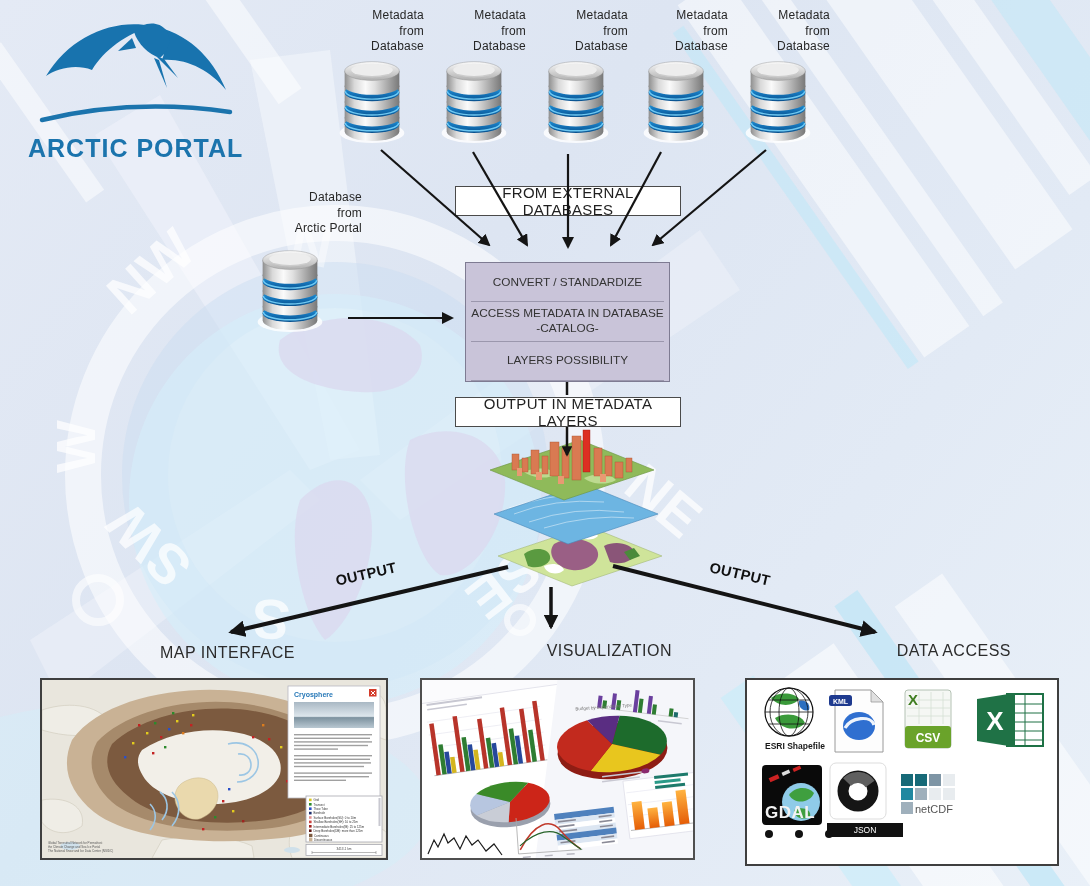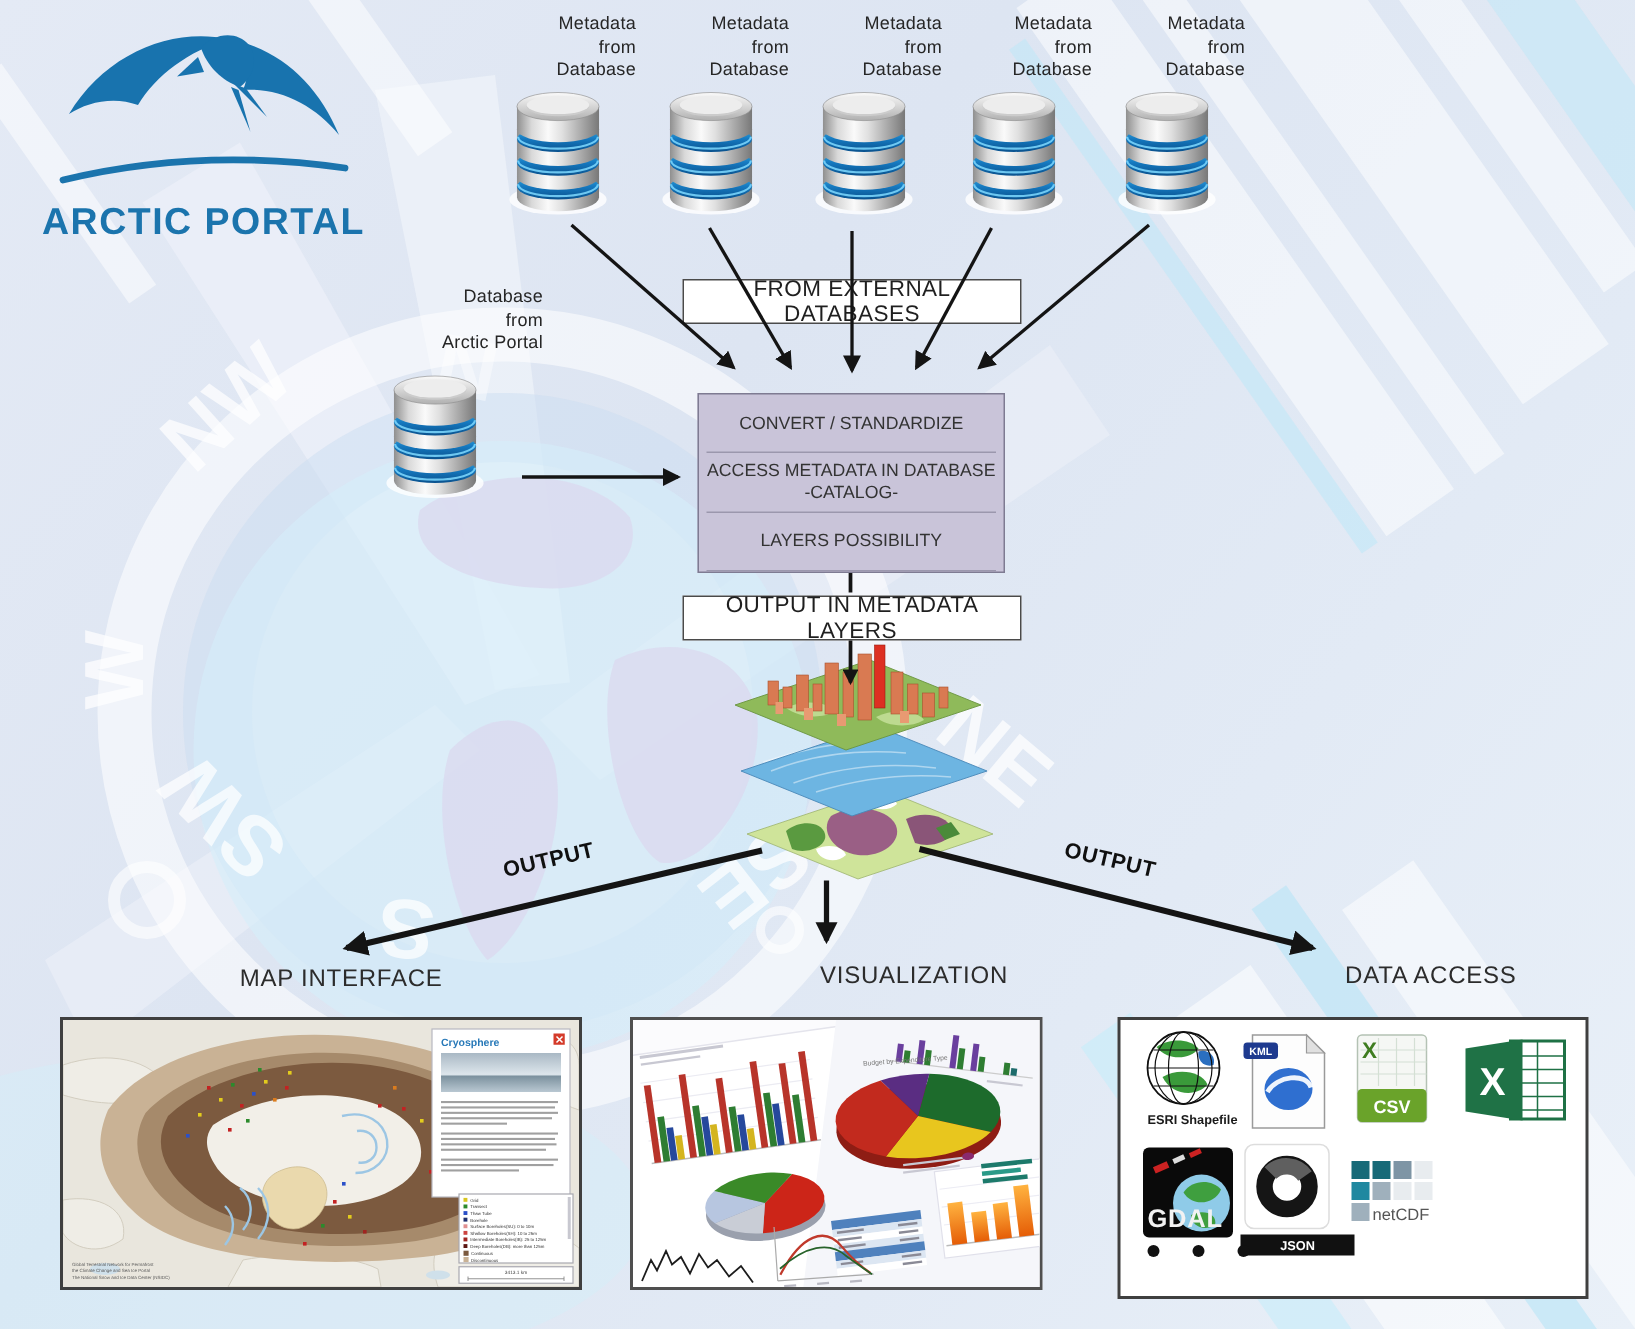--- a/index.html
+++ b/index.html
@@ -17,21 +17,21 @@
   .process .step{flex:1;display:flex;align-items:center;justify-content:center;font-size:11.8px;
                  color:#333;text-align:center;white-space:pre-line;line-height:1.3;padding:2px 4px;}
   .process .sep{height:1px;background:#9b97ad;margin:0 5px;}
   .sec-title{position:absolute;font-size:16px;color:#2c2c2c;letter-spacing:.5px;text-align:right;z-index:4;}
   .out-label{position:absolute;font-size:14.5px;font-weight:bold;color:#101010;letter-spacing:.4px;
              text-align:center;z-index:5;}
   .panel{position:absolute;background:#fff;z-index:4;}
   .logo-text{font-size:25px;font-weight:bold;letter-spacing:1px;color:#1b74ad;margin-top:2px;white-space:nowrap;}
   .fmt-cell{position:absolute;}
   .fmt-label{font-size:8.5px;font-weight:bold;color:#1a1a1a;text-align:right;margin-top:1px;}
-  .json-chip{background:#111;color:#fff;font-size:8.5px;font-weight:bold;text-align:center;
+  .json-chip{background:#111;color:#fff;font-size:8.5px;font-weight:normal;text-align:center;
              padding:2px 22px;margin:3px auto 0;width:32px;}
   .z2{z-index:2;}
 </style>
 </head>
 <body>
 
 <div class="stage">
 
   <svg width="0" height="0" style="position:absolute" aria-hidden="true">
     <defs>

